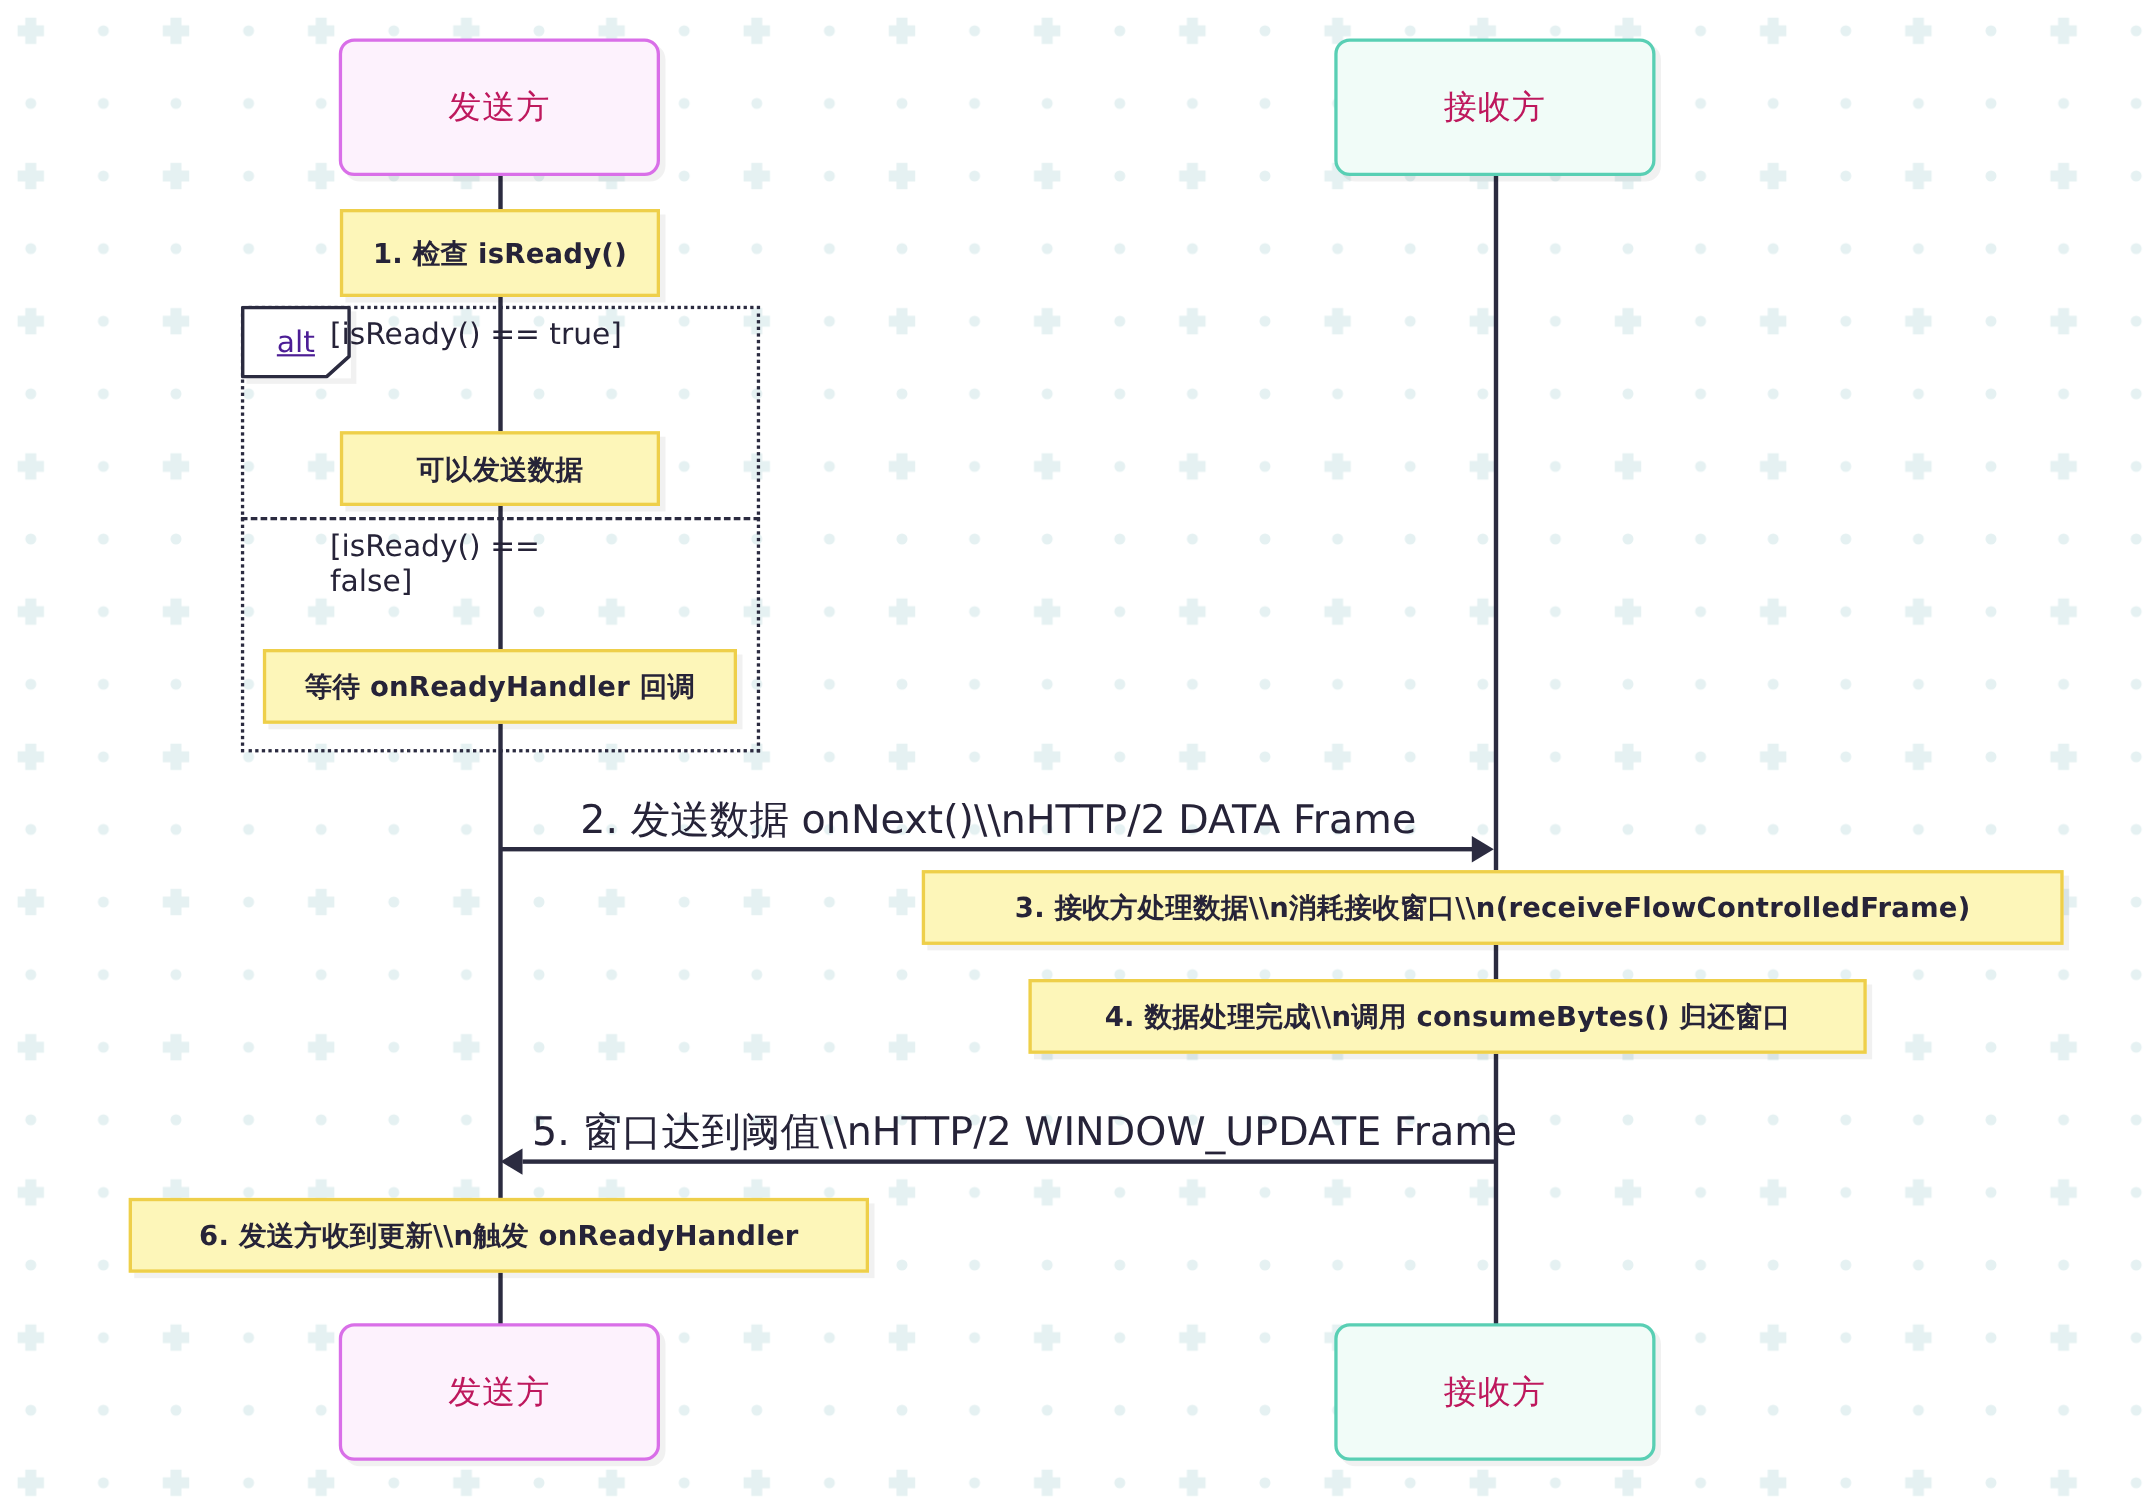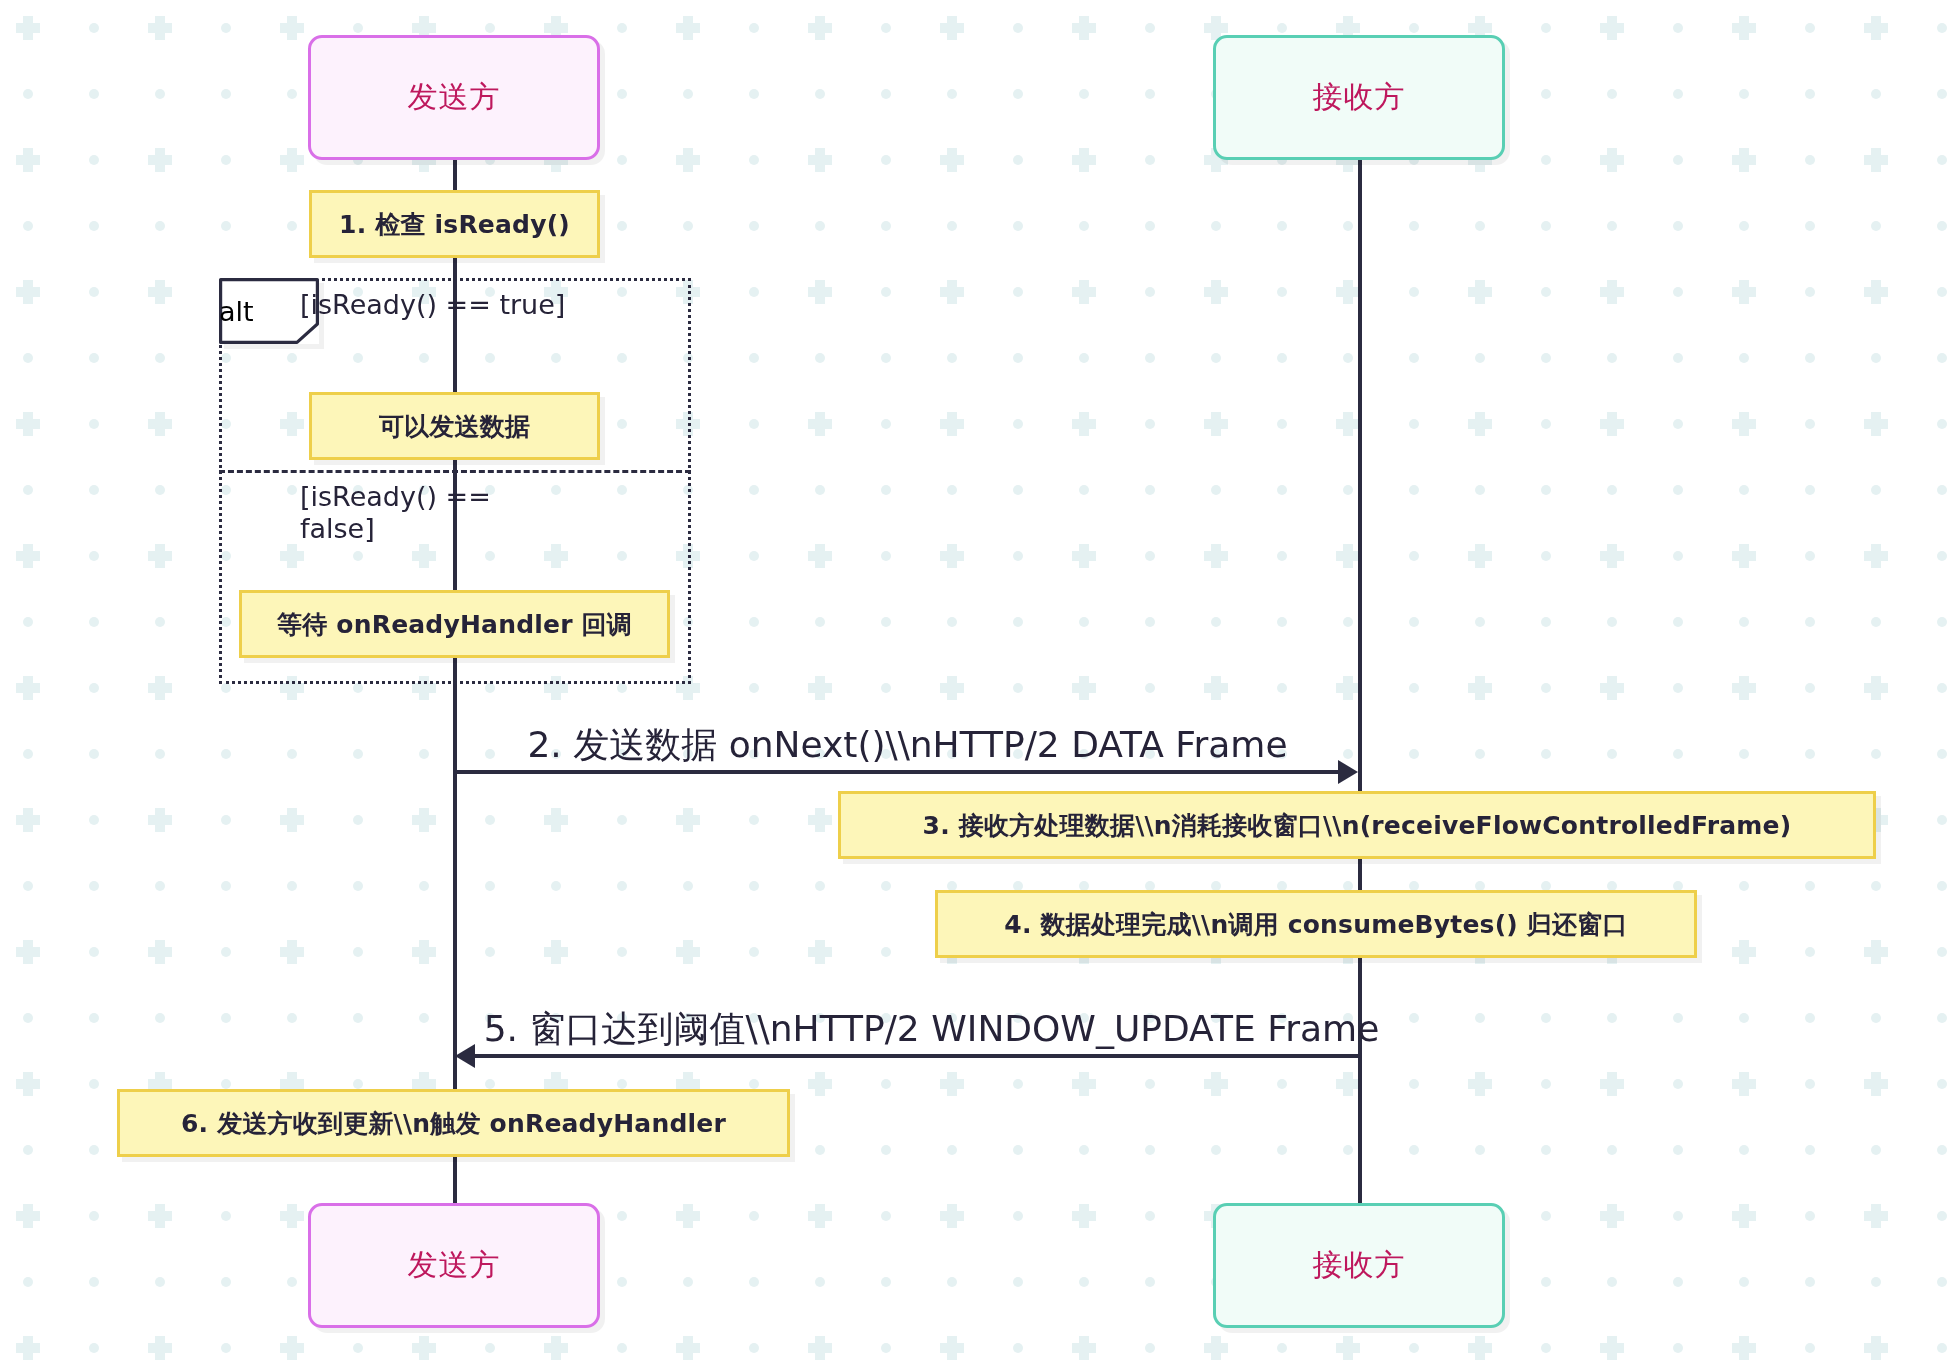--- a/index.html
+++ b/index.html
@@ -95,26 +95,28 @@
   .alt-divider {
     position: absolute;
     height: 0;
     border-top: 3px dashed #2b2b40;
     z-index: 3;
   }
   .alt-tag {
     position: absolute;
     box-sizing: border-box;
     background: #ffffff;
-    color: #000000;
+    color: #4c1d95;
     font-size: 27px;
     display: flex;
     align-items: center;
+    justify-content: center;
     z-index: 4;
     box-shadow: 5px 5px 0 0 rgba(0,0,0,0.055);
+    text-decoration: underline;
   }
   .alt-tag svg {
     position: absolute;
     inset: 0;
     width: 100%;
     height: 100%;
   }
   .alt-tag span {
     position: relative;
     z-index: 1;
@@ -184,21 +186,21 @@
   <div class="layer">
 
     <div class="participant sender" style="left:308px; top:35px; width:292px; height:125px;">
       <span>发送方</span>
     </div>
 
     <div class="participant receiver" style="left:1213px; top:35px; width:292px; height:125px;">
       <span>接收方</span>
     </div>
 
-    <div class="note" style="left:309px; top:190px; width:291px; height:68px;">
+    <div class="note" style="left:309px; top:190px; width:291px; height:80px;">
       <span>1. 检查 isReady()</span>
     </div>
 
     <div class="alt-block" style="left:219px; top:278px; width:472px; height:406px;"></div>
 
     <div class="alt-divider" style="left:219px; top:470px; width:472px;"></div>
 
     <div class="alt-tag" style="left:219px; top:278px; width:100px; height:66px;">
       <svg viewBox="0 0 100 66" preserveAspectRatio="none">
         <path d="M1.6,1.6 H98.4 V46 L78,64.4 H1.6 Z" fill="#ffffff" stroke="#2b2b40" stroke-width="3.2" stroke-linejoin="round"></path>

